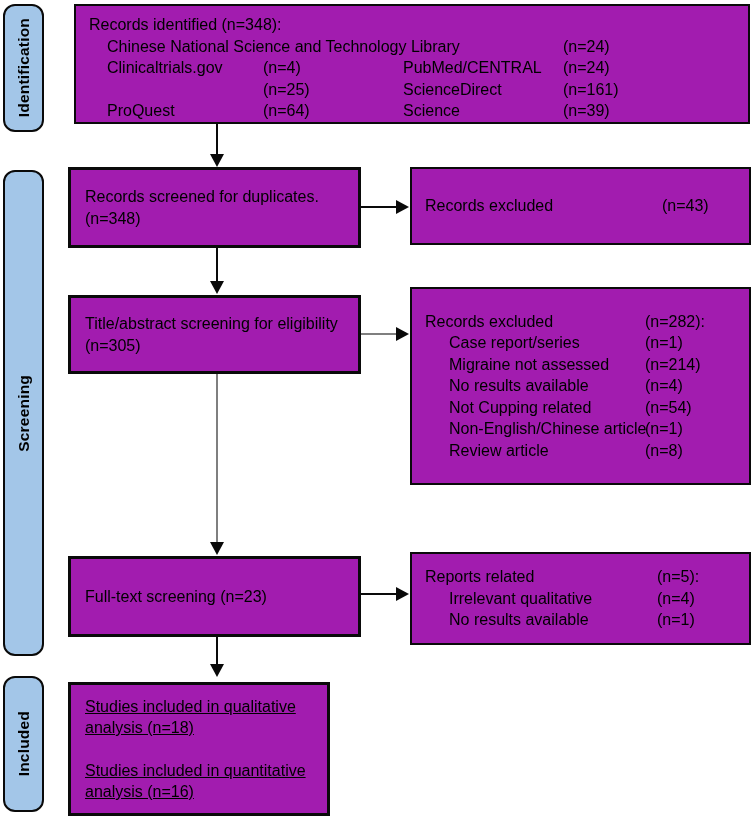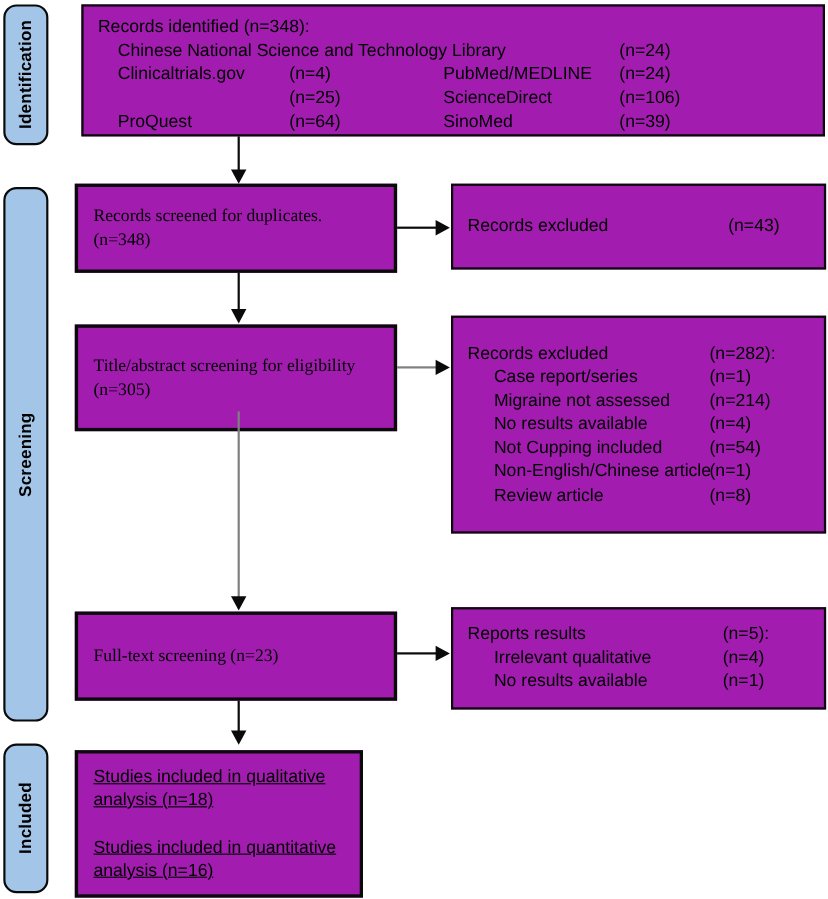--- a/index.html
+++ b/index.html
@@ -46,32 +46,32 @@
   .fbox {
     position: absolute;
     background: #a21caf;
     border: 2px solid #0a0a0a;
   }
   .fbox.thick { border-width: 3px; }
 
   #box-identified { left: 74px;  top: 4px;   width: 676px; height: 120px; padding-top: 8px; }
   #box-screened   { left: 68px;  top: 167px; width: 293px; height: 81px;  }
   #box-dup-excl   { left: 410px; top: 167px; width: 341px; height: 78px;  }
-  #box-ta         { left: 68px;  top: 295px; width: 293px; height: 97px;  }
+  #box-ta         { left: 68px;  top: 295px; width: 293px; height: 79px;  }
   #box-ta-excl    { left: 410px; top: 287px; width: 341px; height: 198px; }
   #box-ft         { left: 68px;  top: 556px; width: 293px; height: 81px;  }
   #box-ft-excl    { left: 410px; top: 552px; width: 341px; height: 93px;  }
   #box-included   { left: 68px;  top: 682px; width: 262px; height: 134px; text-decoration: underline; }
 
   .vcenter {
     display: flex;
     flex-direction: column;
     justify-content: center;
   }
-  .pad-left { padding-left: 14px; padding-right: 20px; font-family: Liberation Serif, serif; }
+  .pad-left { padding-left: 14px; padding-right: 20px; }
 
   
   .trow { position: relative; height: 21.5px; white-space: nowrap; }
   .trow span { position: absolute; top: 0; }
 
   
   #box-identified .c-title  { left: 13px; }
   #box-identified .c-ind    { left: 31px; }
   #box-identified .c-n1     { left: 187px; }
   #box-identified .c-lab2   { left: 327px; }
@@ -123,32 +123,32 @@
     <div class="trow">
         <span class="c-title">Records identified (n=348):</span>
       </div>
     <div class="trow">
       <span class="c-ind">Chinese National Science and Technology Library</span>
       <span class="c-n2">(n=24)</span>
     </div>
     <div class="trow">
       <span class="c-ind">Clinicaltrials.gov</span>
       <span class="c-n1">(n=4)</span>
-      <span class="c-lab2">PubMed/MEDLINE</span>
+      <span class="c-lab2">PubMed/CENTRAL</span>
       <span class="c-n2">(n=24)</span>
     </div>
     <div class="trow">
       <span class="c-n1">(n=25)</span>
       <span class="c-lab2">ScienceDirect</span>
-      <span class="c-n2">(n=106)</span>
+      <span class="c-n2">(n=161)</span>
     </div>
     <div class="trow">
       <span class="c-ind">ProQuest</span>
       <span class="c-n1">(n=64)</span>
-      <span class="c-lab2">SinoMed</span>
+      <span class="c-lab2">Science</span>
       <span class="c-n2">(n=39)</span>
     </div>
   </div>
 
   <div class="fbox thick vcenter" id="box-screened">
     <div class="pad-left">Records screened for duplicates. (n=348)</div>
   </div>
 
   <div class="fbox vcenter excl" id="box-dup-excl">
     <div class="trow">
@@ -172,40 +172,40 @@
     </div>
     <div class="trow">
       <span class="c-reason">Migraine not assessed</span>
       <span class="c-count">(n=214)</span>
     </div>
     <div class="trow">
       <span class="c-reason">No results available</span>
       <span class="c-count">(n=4)</span>
     </div>
     <div class="trow">
-      <span class="c-reason">Not Cupping included</span>
+      <span class="c-reason">Not Cupping related</span>
       <span class="c-count">(n=54)</span>
     </div>
     <div class="trow">
       <span class="c-reason">Non-English/Chinese article</span>
       <span class="c-count">(n=1)</span>
     </div>
     <div class="trow">
       <span class="c-reason">Review article</span>
       <span class="c-count">(n=8)</span>
     </div>
   </div>
 
   <div class="fbox thick vcenter" id="box-ft">
     <div class="pad-left">Full-text screening (n=23)</div>
   </div>
 
   <div class="fbox vcenter excl" id="box-ft-excl">
     <div class="trow">
-      <span class="c-head">Reports results</span>
+      <span class="c-head">Reports related</span>
       <span class="c-count">(n=5):</span>
     </div>
     <div class="trow">
       <span class="c-reason">Irrelevant qualitative</span>
       <span class="c-count">(n=4)</span>
     </div>
     <div class="trow">
       <span class="c-reason">No results available</span>
       <span class="c-count">(n=1)</span>
     </div>

